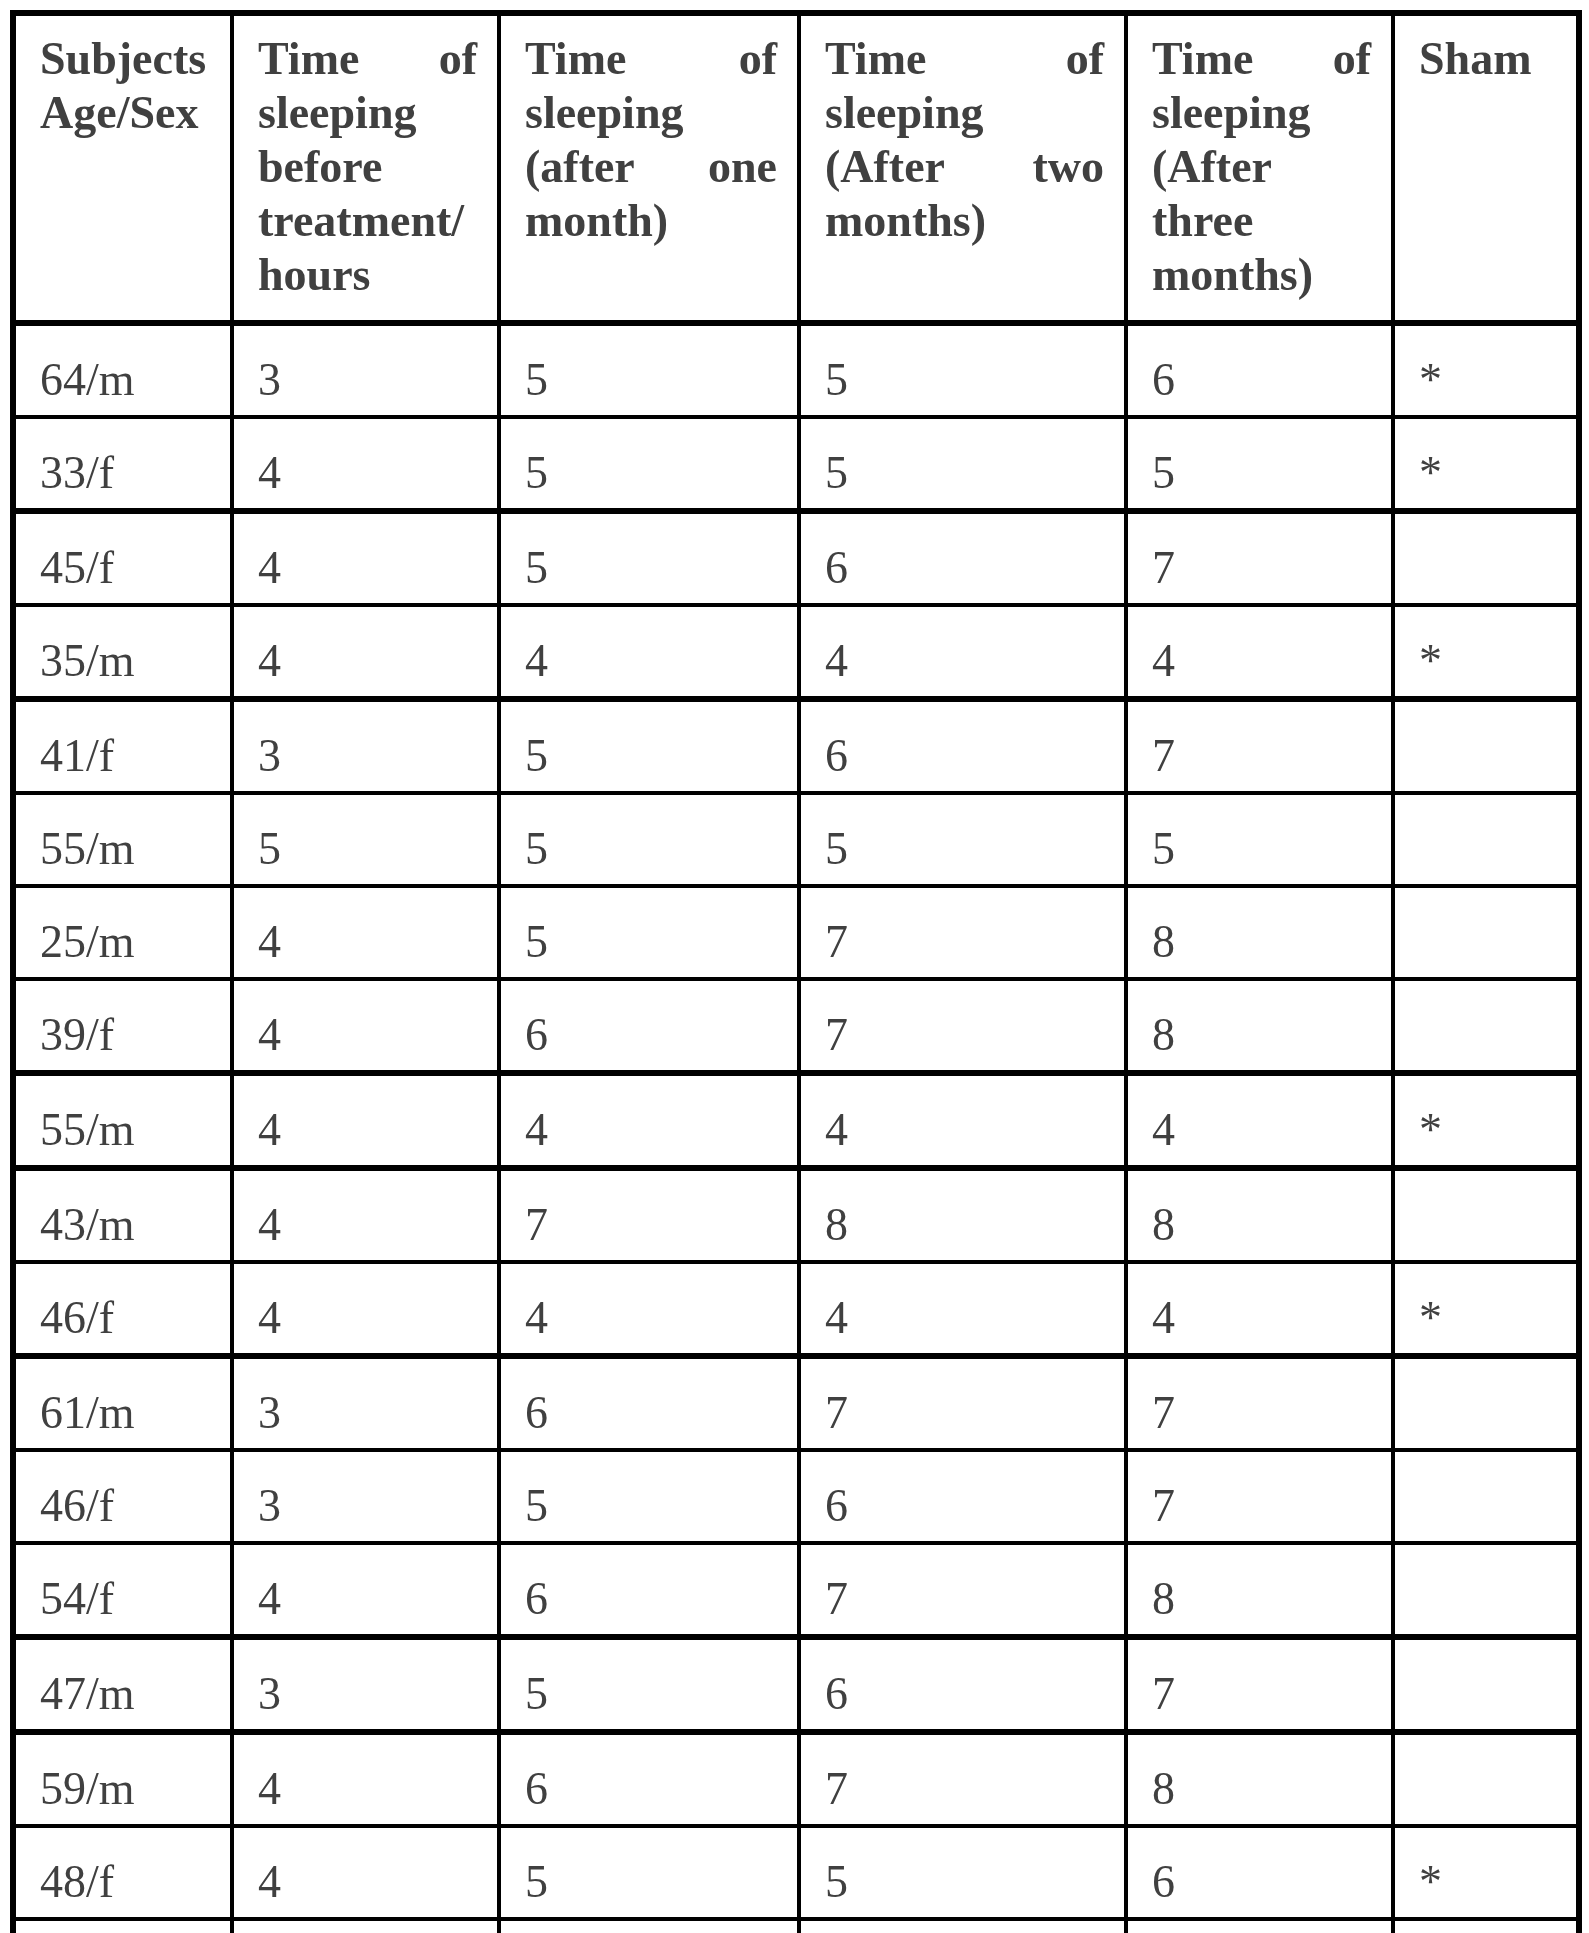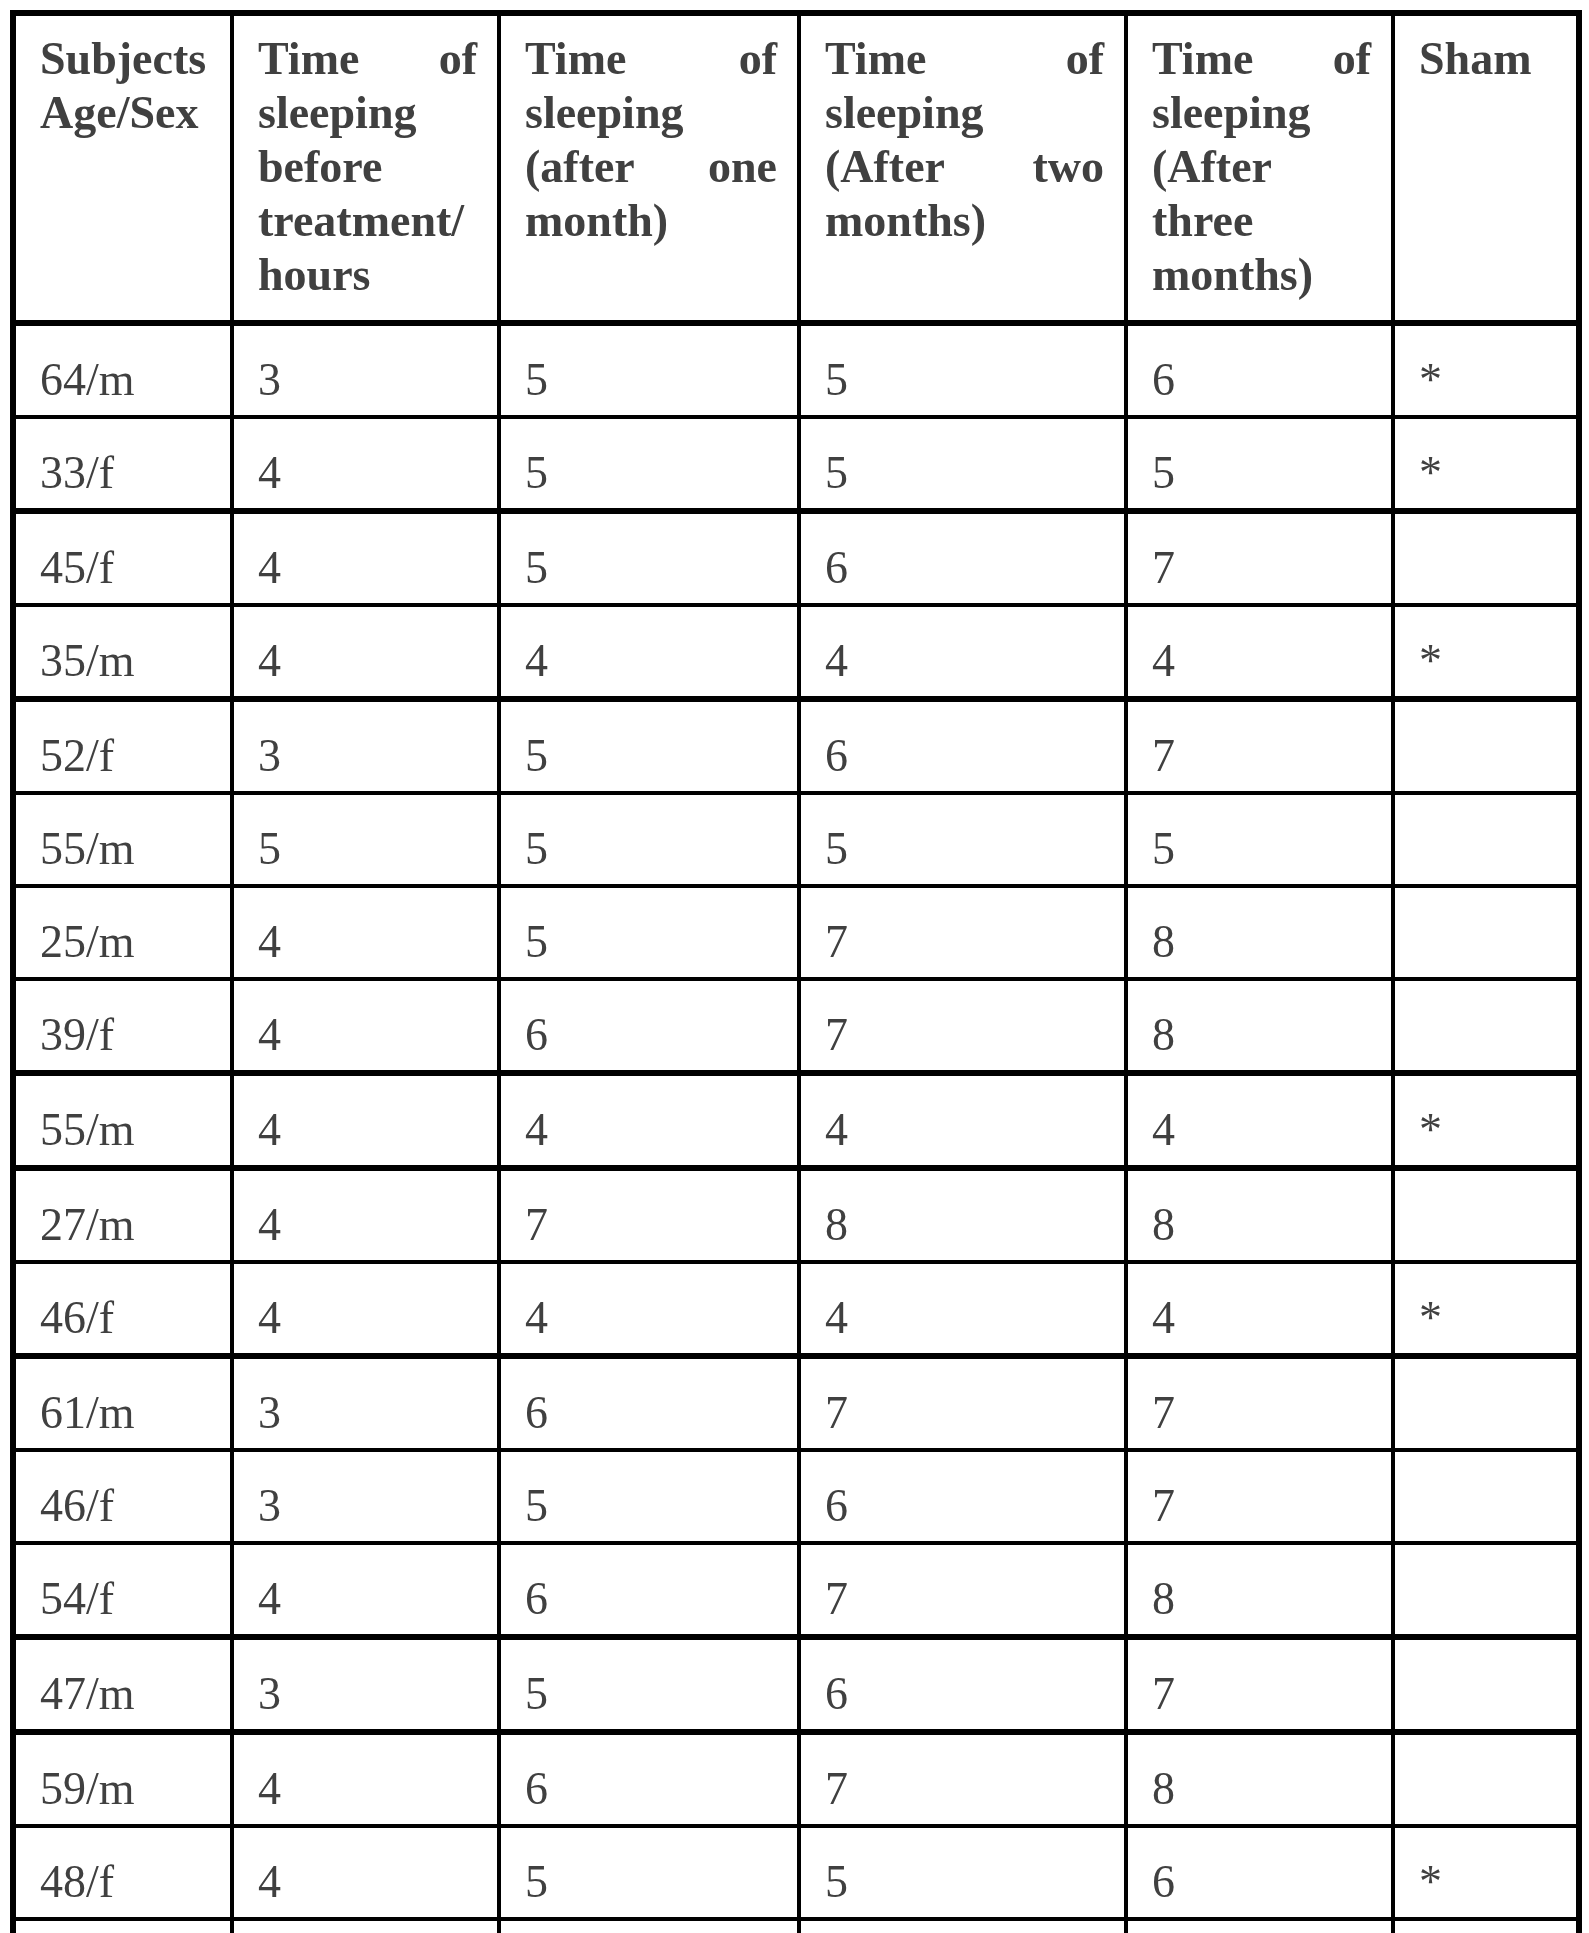--- a/index.html
+++ b/index.html
@@ -200,21 +200,21 @@
         </tr>
         <tr>
           <td><span>35/m</span></td>
           <td><span>4</span></td>
           <td><span>4</span></td>
           <td><span>4</span></td>
           <td><span>4</span></td>
           <td><span>*</span></td>
         </tr>
         <tr>
-          <td><span>52/f</span></td>
+          <td><span>41/f</span></td>
           <td><span>3</span></td>
           <td><span>5</span></td>
           <td><span>6</span></td>
           <td><span>7</span></td>
           <td><span></span></td>
         </tr>
         <tr>
           <td><span>55/m</span></td>
           <td><span>5</span></td>
           <td><span>5</span></td>
@@ -240,21 +240,21 @@
         </tr>
         <tr>
           <td><span>55/m</span></td>
           <td><span>4</span></td>
           <td><span>4</span></td>
           <td><span>4</span></td>
           <td><span>4</span></td>
           <td><span>*</span></td>
         </tr>
         <tr>
-          <td><span>27/m</span></td>
+          <td><span>43/m</span></td>
           <td><span>4</span></td>
           <td><span>7</span></td>
           <td><span>8</span></td>
           <td><span>8</span></td>
           <td><span></span></td>
         </tr>
         <tr>
           <td><span>46/f</span></td>
           <td><span>4</span></td>
           <td><span>4</span></td>

